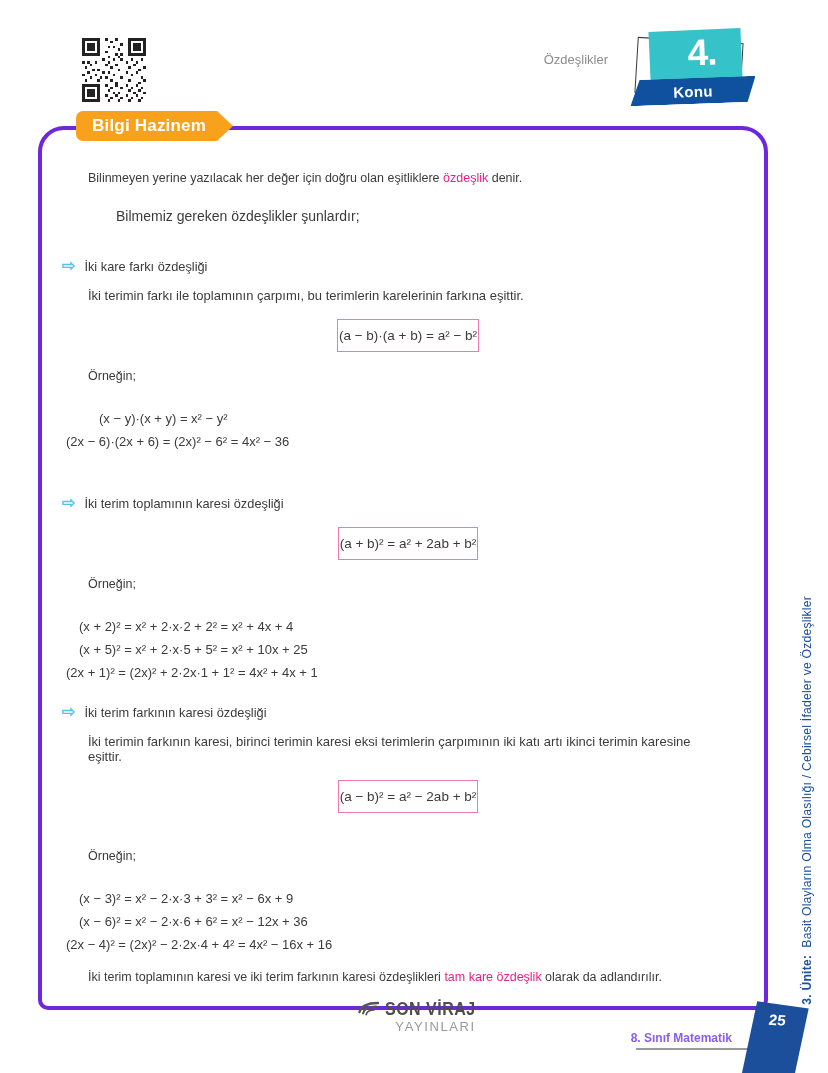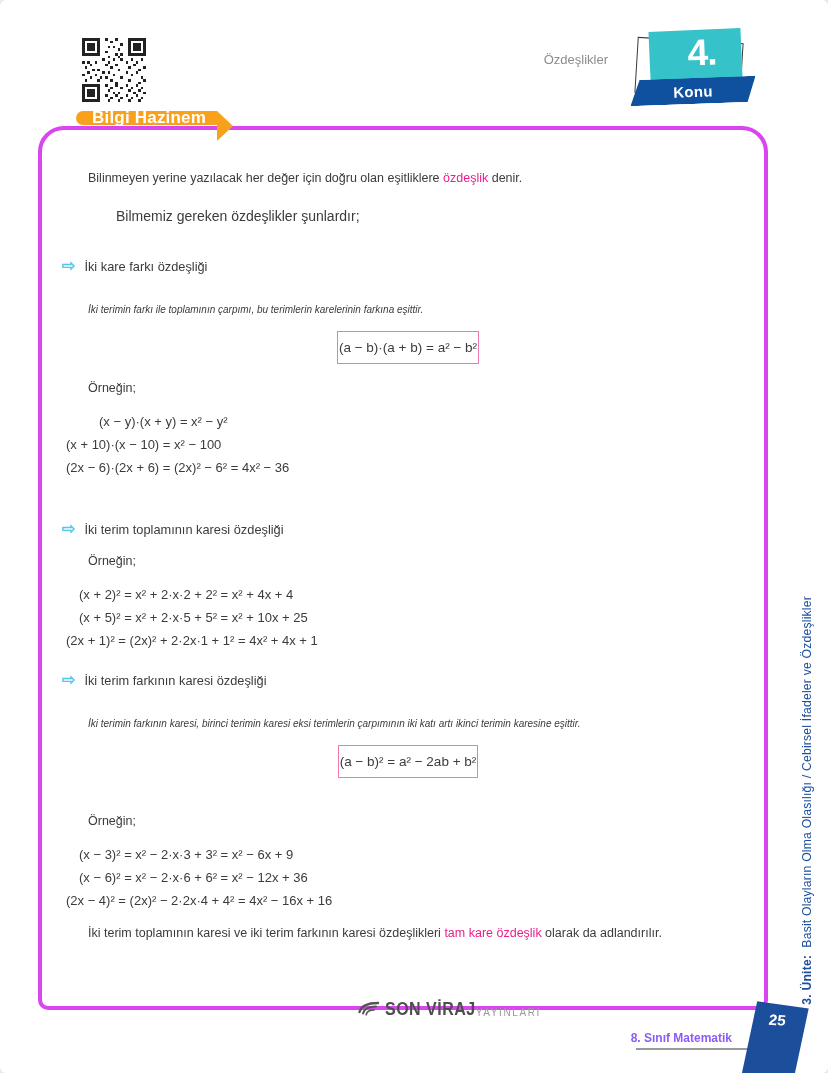--- a/index.html
+++ b/index.html
@@ -1,20 +1,20 @@
 <!DOCTYPE html>
 <html><head>
 <meta charset="utf-8">
 <style>
   * { margin:0; padding:0; box-sizing:border-box; }
   html,body { background:#e8e8e8; }
   .page {
     position:relative; width:828px; height:1073px; margin:0 auto;
     background:#ffffff; overflow:hidden;
-    font-family:"Liberation Sans", sans-serif; color:#3b3b3b;border-radius:6px;
+    font-family:"Liberation Sans", sans-serif; color:#3b3b3b;
   }
 
   
   .qr { position:absolute; left:82px; top:38px; width:64px; height:64px; }
   .topic-label { position:absolute; top:52px; right:220px; font-size:13px; color:#8c8c8c; }
 
   .konu-badge { position:absolute; top:28px; right:76px; width:108px; height:80px; }
   .kb-outline { position:absolute; left:-8px; top:12px; width:106px; height:56px;
                 border:1.5px solid #3a3a3a; transform:rotate(3.5deg); background:transparent; }
   .kb-teal { position:absolute; left:6px; top:2px; width:92px; height:72px;
@@ -23,68 +23,68 @@
             font-size:37px; font-weight:800; color:#fff; transform:rotate(-2deg);
             letter-spacing:-1px; }
   .kb-banner { position:absolute; left:-14px; bottom:4px; width:126px; height:26px;
                background:#0f509f; transform:rotate(-2deg);
                clip-path:polygon(8% 0, 100% 0, 93% 100%, 0 100%);
                display:flex; align-items:center; justify-content:center; }
   .kb-banner span { color:#fff; font-weight:700; font-size:15px; letter-spacing:.3px; }
 
   
   .content-box { position:absolute; left:38px; top:126px; width:730px; height:884px;
-                 border:4px solid #d946ef; border-radius:26px 26px 10px 10px;
+                 border:4px solid #6d28d9; border-radius:26px 26px 10px 10px;
                  padding:34px 36px 0 46px; background:#fff; }
-  .panel-title { position:absolute; left:76px; top:111px; height:14px; z-index:3;
+  .panel-title { position:absolute; left:76px; top:111px; height:30px; z-index:3;
                  background:#f8a11d; border-radius:7px 2px 2px 7px; padding:0 12px 0 16px;
                  display:flex; align-items:center; color:#fff; font-weight:700;
                  font-size:17px; letter-spacing:.2px; }
   .panel-title::after { content:""; position:absolute; right:-15px; top:0;
                  border-top:15px solid transparent; border-bottom:15px solid transparent;
                  border-left:16px solid #f8a11d; }
 
   .intro { margin-top:6px; font-size:12.5px; line-height:17px; }
   .intro-2 { margin-top:21px; font-size:14px;margin-left:28px; }
   .pink { color:#ec1e8c; }
 
   .section { margin-top:34px; }
   .s2 { margin-top:42px; }
   .s3 { margin-top:20px; }
   .sec-head { display:flex; align-items:center; gap:9px; margin-left:-26px; }
   .arrow-icon { color:#54c6e8; font-size:16px; font-weight:700; line-height:1; }
   .sec-title { font-size:12.8px; }
-  .sec-desc { margin-top:30px; font-size:10px;font-style:italic; }
+  .sec-desc { margin-top:14px; font-size:13px; }
 
   .formula-wrap { text-align:center; margin-top:16px; }
   .formula-box { display:inline-block; border:1.5px solid #f07ab0; background:#fff;
                  padding:8px 1px; font-size:13.5px; color:#3b3b3b; }
 
   .example-label { margin-top:17px; font-size:12.5px; }
   .s3 .example-label { margin-top:36px; }
-  .examples { margin-top:15px; margin-left:-22px; font-size:13px; line-height:23px; }
+  .examples { margin-top:24px; margin-left:-22px; font-size:13px; line-height:23px; }
   .s1 .ex:nth-child(1) { margin-left:33px; }
   .s2 .ex:nth-child(1), .s2 .ex:nth-child(2) { margin-left:13px; }
   .s3 .ex:nth-child(1), .s3 .ex:nth-child(2) { margin-left:13px; }
 
   .closing { margin-top:14px; font-size:12.5px; }
 
   
   .unit-label { position:absolute; right:14px; bottom:68px;
                 writing-mode:vertical-rl; transform:rotate(180deg);
                 color:#1d4f9d; font-size:12.2px; letter-spacing:.2px; }
   .unit-label .u-bold { font-weight:700; }
   .unit-label .u-rest { font-weight:500; }
 
   
   .logo { position:absolute; left:356px; top:1000px; display:flex; gap:3px; align-items:flex-start; }
-  .logo-texts { display:flex; flex-direction:row; align-items:flex-end; }
+  .logo-texts { display:flex; flex-direction:column; align-items:flex-end; }
   .logo-name { font-size:16px; font-weight:700; color:#4e4e4e; letter-spacing:.5px;
                transform:scaleY(1.15); }
-  .logo-sub { font-size:10px; color:#999; letter-spacing:1.6px; margin-top:1px; }
+  .logo-sub { font-size:13px; color:#999; letter-spacing:1.6px; margin-top:1px; }
 
   .book-label { position:absolute; right:96px; top:1031px; font-size:12px;
                 color:#8b5cf6; font-weight:600; }
   .book-line { position:absolute; right:70px; top:1048px; width:122px; height:1.5px;
                background:#9a9a9a; }
   .page-badge { position:absolute; right:28px; top:1004px; width:52px; height:86px;
                 background:#1b4f9c; transform:rotate(8deg) skewX(-4deg);
                 display:flex; justify-content:center; }
   .page-badge span { color:#fff; font-weight:700; font-size:15px; margin-top:7px;
                      transform:rotate(-5deg); }
@@ -132,29 +132,31 @@
         <span class="arrow-icon">⇨</span>
         <span class="sec-title">İki kare farkı özdeşliği</span>
       </div>
       <p class="sec-desc">İki terimin farkı ile toplamının çarpımı, bu terimlerin karelerinin farkına eşittir.</p>
       <div class="formula-wrap">
         <div class="formula-box">(a − b)·(a + b) = a² − b²</div>
       </div>
       <p class="example-label">Örneğin;</p>
       <div class="examples">
         <div class="ex">(x − y)·(x + y) = x² − y²</div>
-        <div class="ex">(x + 10)·(x − 10) = x² − 100</div>
         <div class="ex">(2x − 6)·(2x + 6) = (2x)² − 6² = 4x² − 36</div>
       </div>
     </div>
 
     <div class="section s2">
       <div class="sec-head">
         <span class="arrow-icon">⇨</span>
         <span class="sec-title">İki terim toplamının karesi özdeşliği</span>
+      </div>
+      <div class="formula-wrap">
+        <div class="formula-box">(a + b)² = a² + 2ab + b²</div>
       </div>
       <p class="example-label">Örneğin;</p>
       <div class="examples">
         <div class="ex">(x + 2)² = x² + 2·x·2 + 2² = x² + 4x + 4</div>
         <div class="ex">(x + 5)² = x² + 2·x·5 + 5² = x² + 10x + 25</div>
         <div class="ex">(2x + 1)² = (2x)² + 2·2x·1 + 1² = 4x² + 4x + 1</div>
       </div>
     </div>
 
     <div class="section s3">

